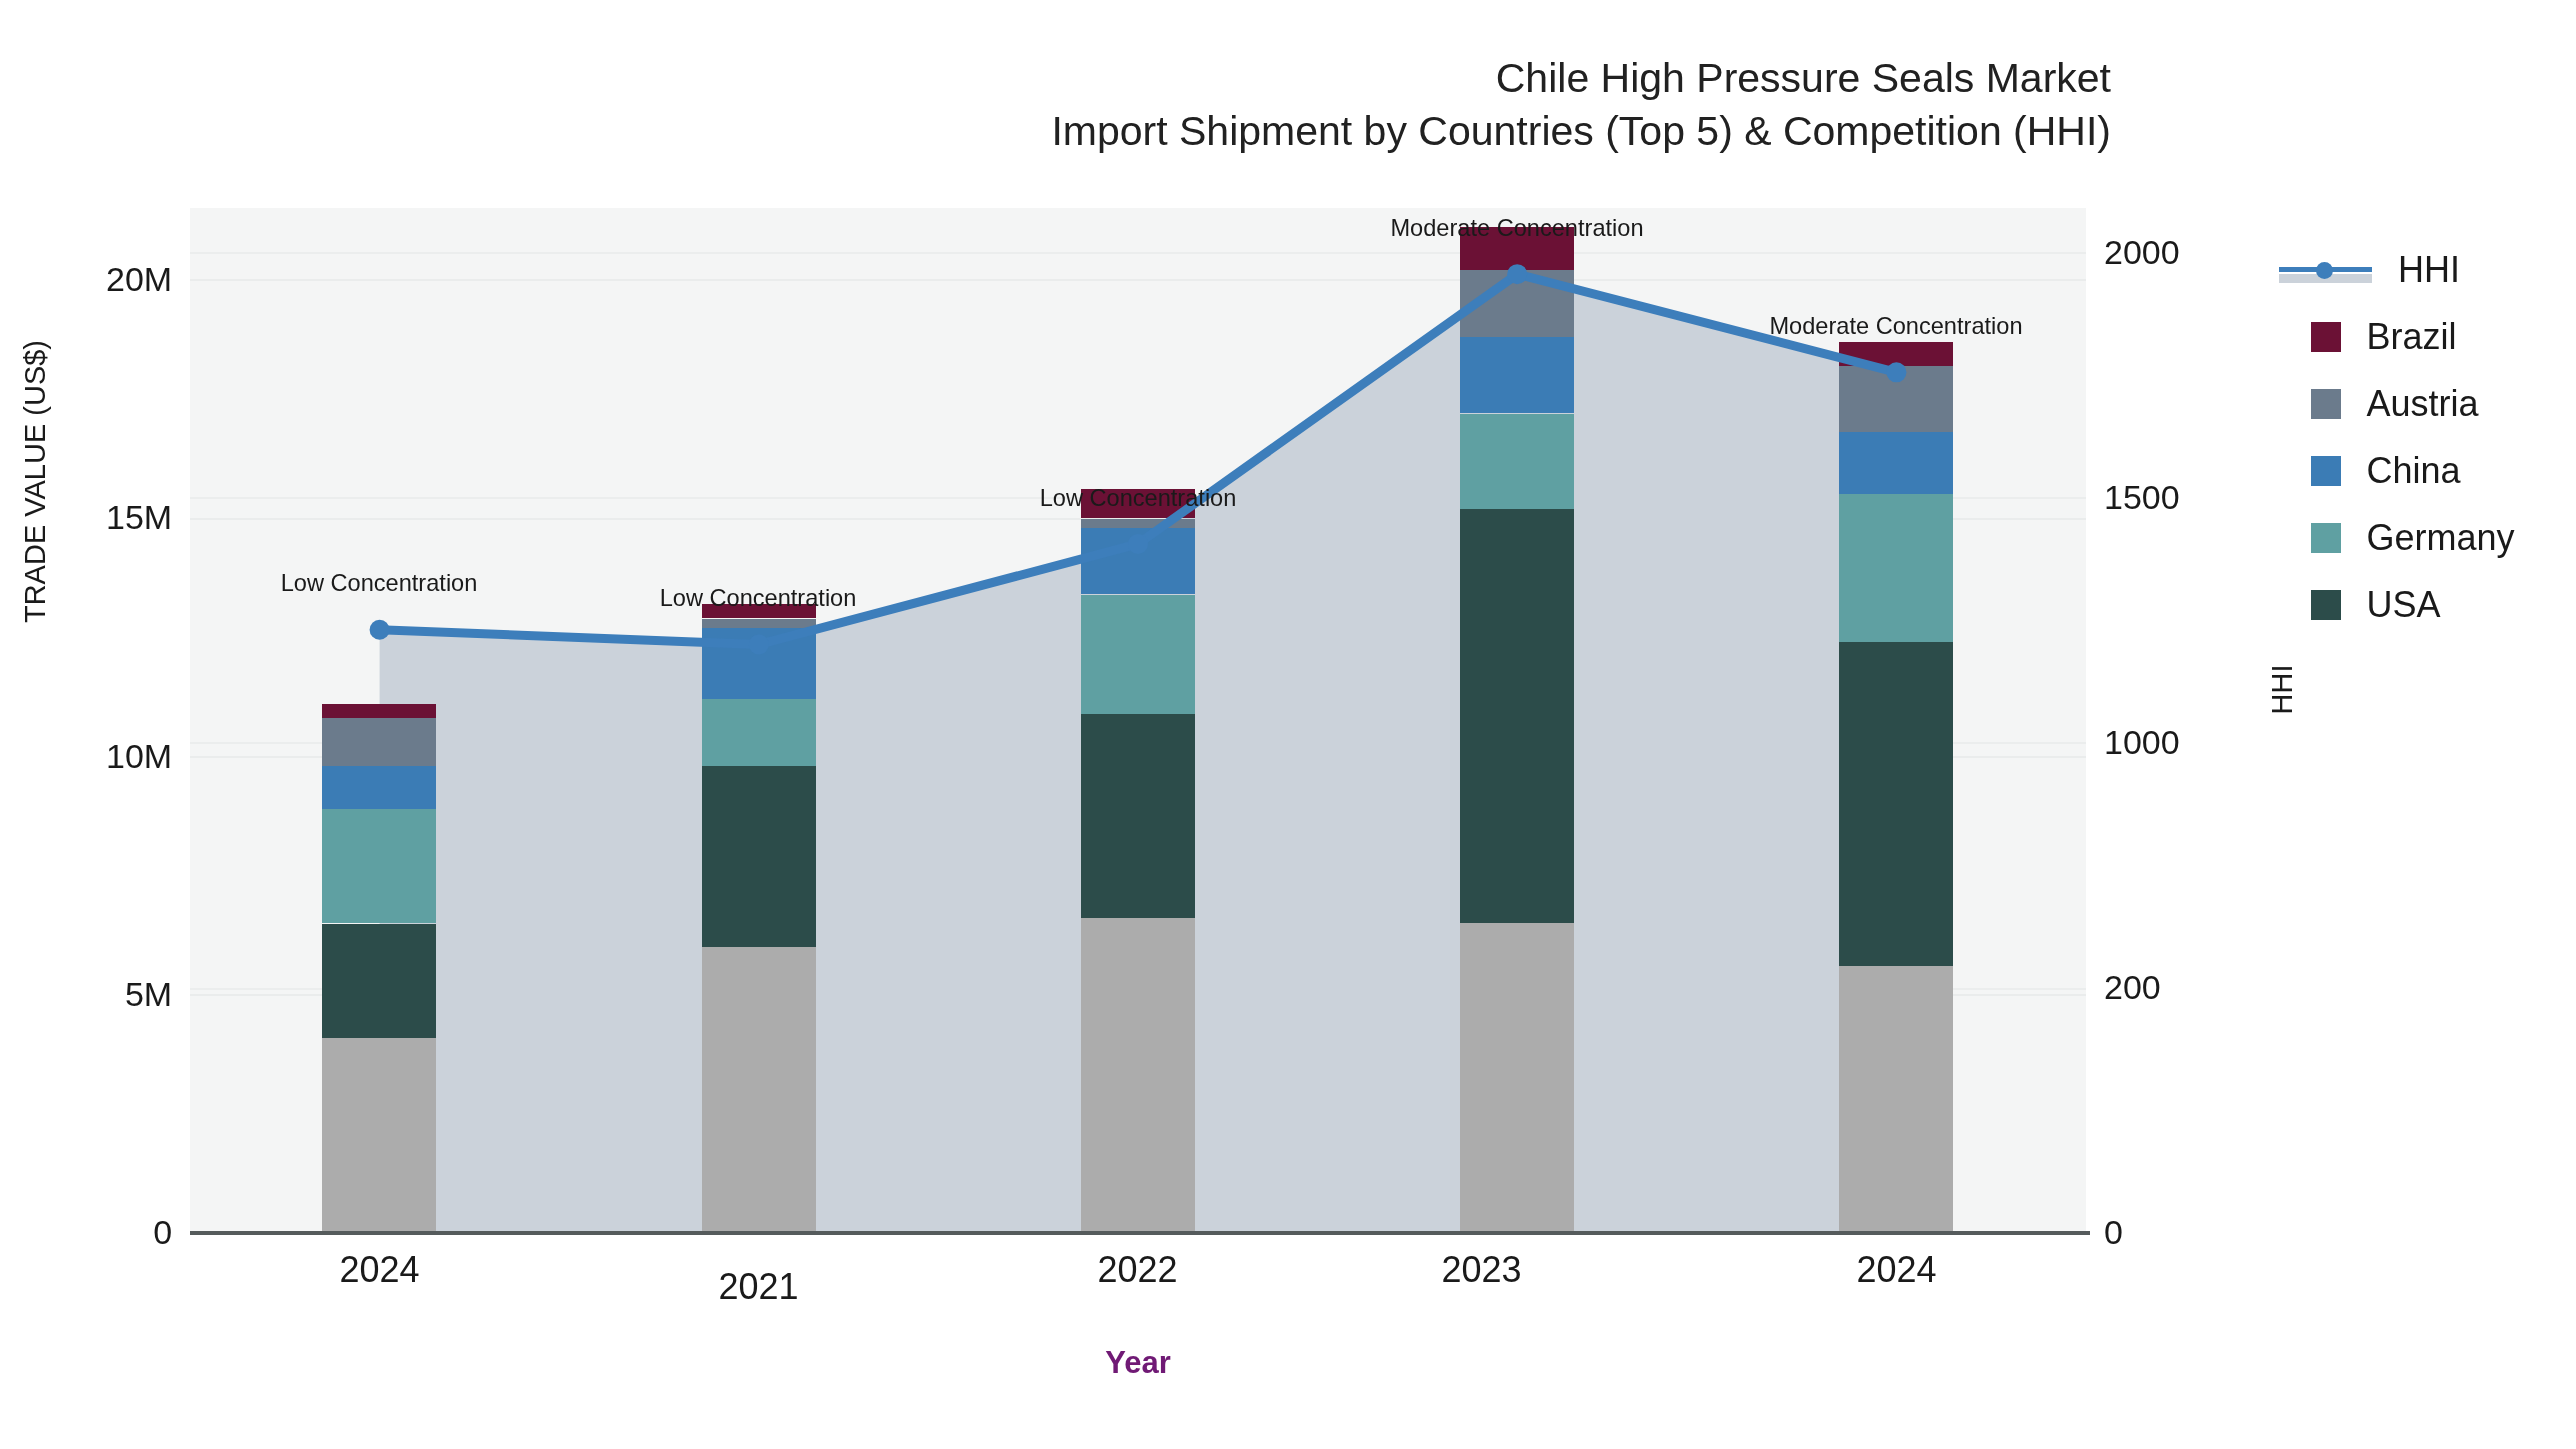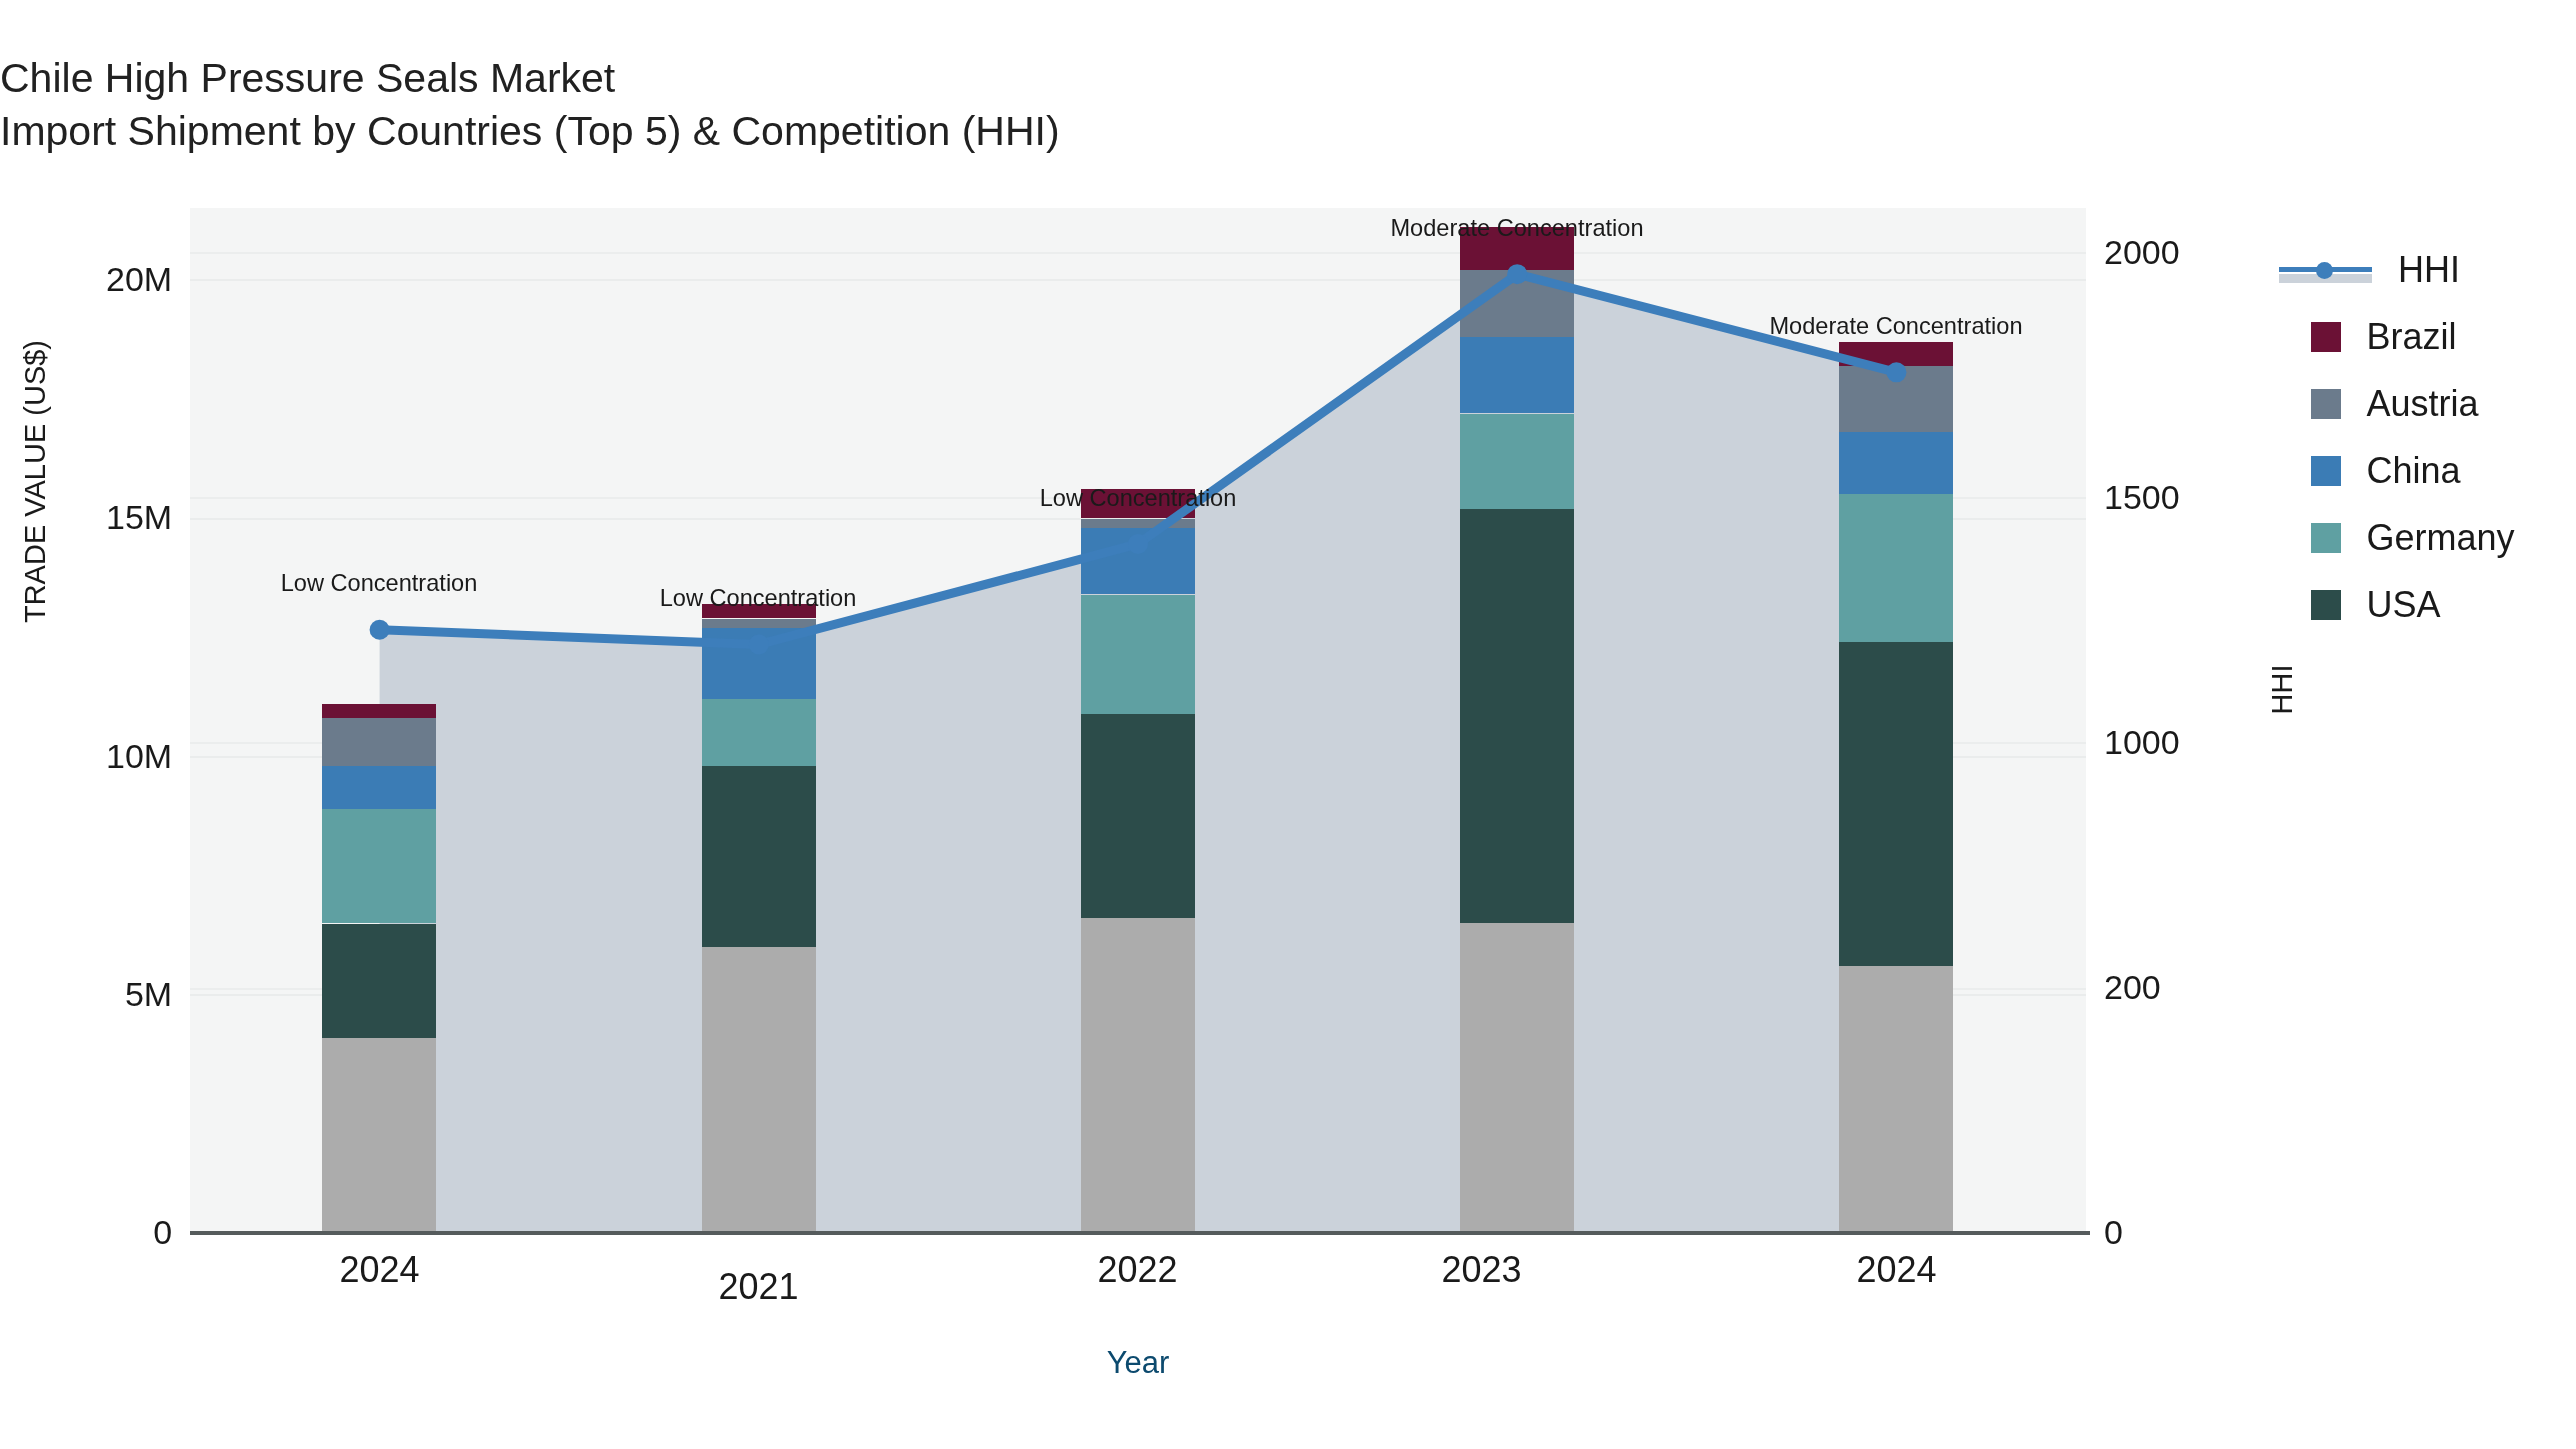--- a/index.html
+++ b/index.html
@@ -1,20 +1,20 @@
 <!DOCTYPE html>
 <html style="font-size:11.4px"><head>
 <meta charset="utf-8">
 <style>
   html,body{margin:0;padding:0;background:#ffffff;}
   body{width:2576px;height:1449px;font-family:"Liberation Sans",sans-serif;overflow:hidden;}
   #root{position:relative;width:2576px;height:1449px;background:#ffffff;}
 
   
-  .title-block{position:absolute;left:0;top:52px;width:2111px;text-align:left;
+  .title-block{position:absolute;left:0;top:52px;width:2111px;text-align:right;
     font-size:41px;color:#212121;line-height:1.30;font-weight:400;}
   .title-line{display:block;}
 
   
   .plot{position:absolute;left:190px;top:208px;width:1896px;height:1025px;
         background:#f4f5f5;}
   .plot-inner{position:absolute;left:0;top:0;right:0;bottom:0;overflow:hidden;}
 
   .gridline{position:absolute;left:0;width:100%;height:2.1px;background:#eaecec;}
   .gridline.right{background:#ebeded;}
@@ -37,21 +37,21 @@
     left:2104px;transform:translateY(-50%);white-space:nowrap;}
 
   .xtick{position:absolute;top:1249px;width:215px;text-align:center;
     font-size:36px;color:#1a1a1a;}
 
   .ylabel-left{position:absolute;left:-215px;top:465px;width:501px;text-align:center;
     font-size:29px;color:#1a1a1a;transform:rotate(-90deg);transform-origin:50% 50%;}
   .ylabel-right{position:absolute;left:2211px;top:673px;width:143px;text-align:center;
     font-size:29px;color:#1a1a1a;transform:rotate(-90deg);transform-origin:50% 50%;}
   .xlabel{position:absolute;left:190px;top:1345px;width:1896px;text-align:center;
-    font-size:31px;color:#0c4a6e;}
+    font-size:31px;color:#701a75;font-weight:bold;}
 
   
   .legend{position:absolute;left:2279px;top:236px;}
   .legend-row{display:flex;align-items:center;height:67px;}
   .swatch{width:30px;height:30px;margin-right:26px;margin-left:31.5px;flex:none;}
   .legend-line{width:93px;height:30px;position:relative;margin-right:26px;flex:none;}
   .legend-line .lg-band{position:absolute;left:0;top:19.3px;width:93px;height:9.3px;background:#cbd2da;}
   .legend-line .lg-stroke{position:absolute;left:0;top:12px;width:93px;height:5px;background:#3d7ebb;}
   .legend-line .lg-dot{position:absolute;left:37px;top:7.2px;width:17px;height:17px;
     border-radius:50%;background:#3d7ebb;}

